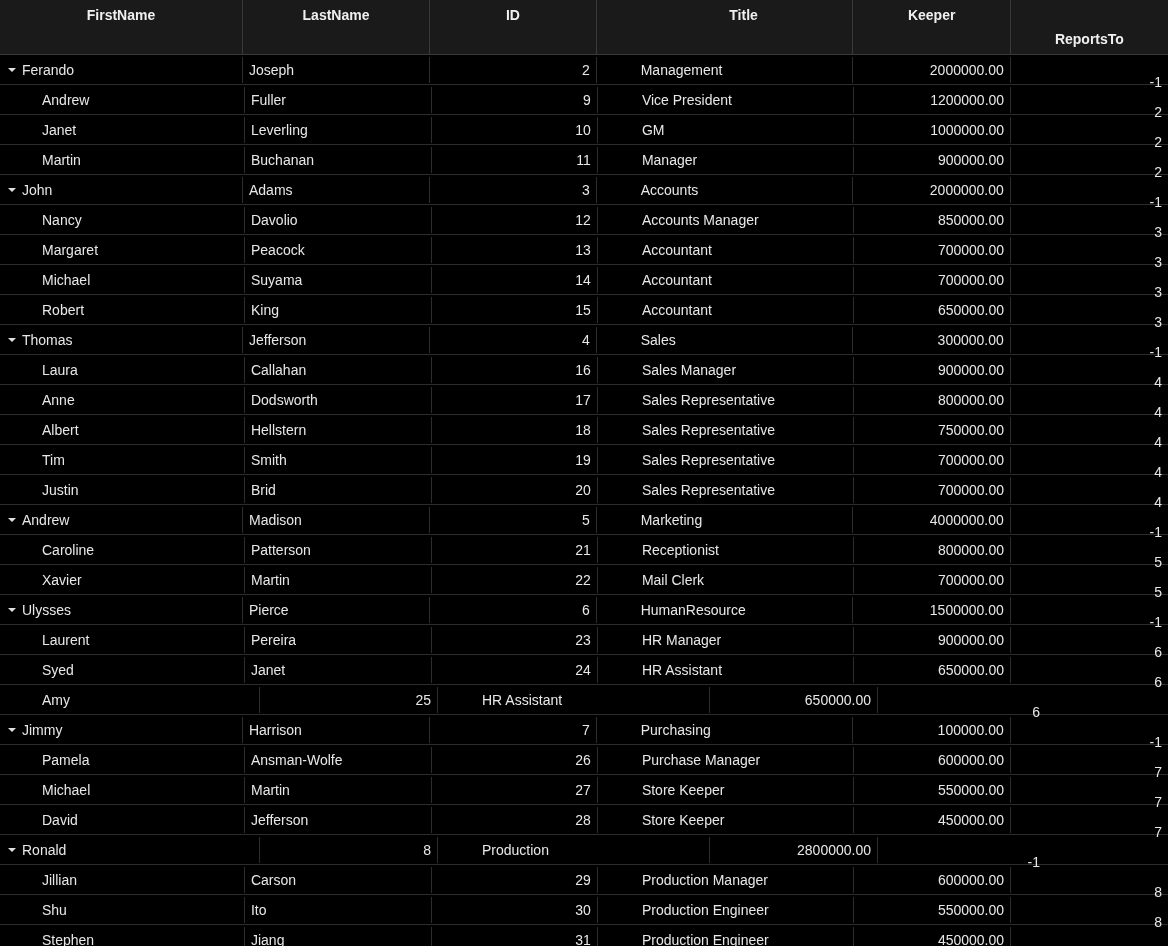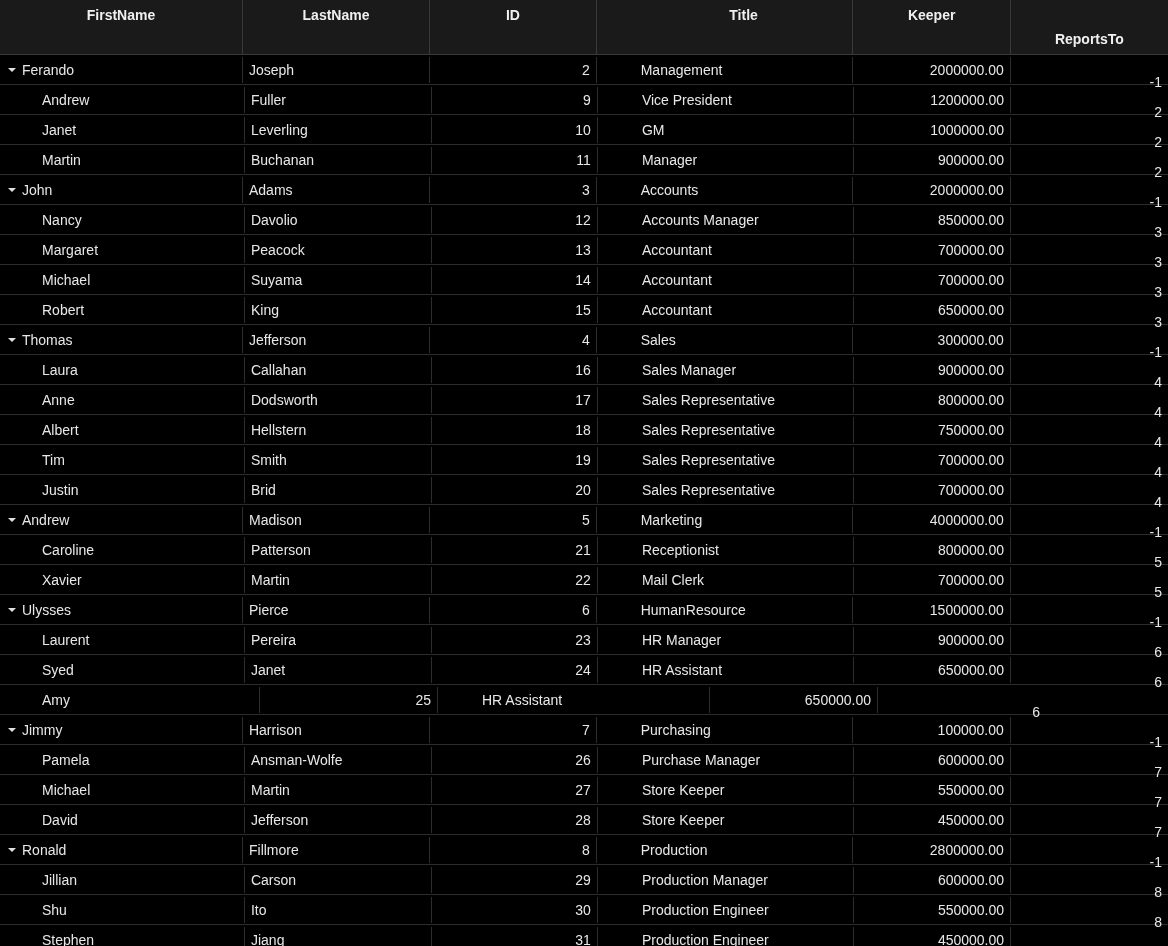--- a/index.html
+++ b/index.html
@@ -426,21 +426,20 @@
         <div class="cell col-first">
           <div class="firstname-wrap">
             <span class="expander">
               <svg viewBox="0 0 10 10">
                 <path d="M1 3 L5 7 L9 3 Z"></path>
               </svg>
             </span>
             <span>Ronald</span>
           </div>
         </div>
-        <div class="cell col-last">Fillmore</div>
         <div class="cell col-id">8</div>
         <div class="cell col-title">Production</div>
         <div class="cell col-salary">2800000.00</div>
         <div class="cell col-reports">-1</div>
       </div>
       <div class="row indent-1">
         <div class="cell col-first">
           <div class="firstname-wrap">
             <span>Jillian</span>
           </div>

